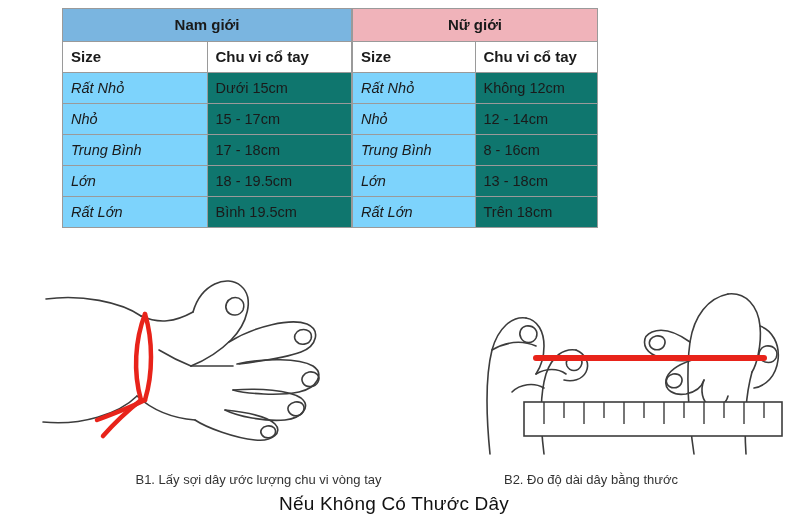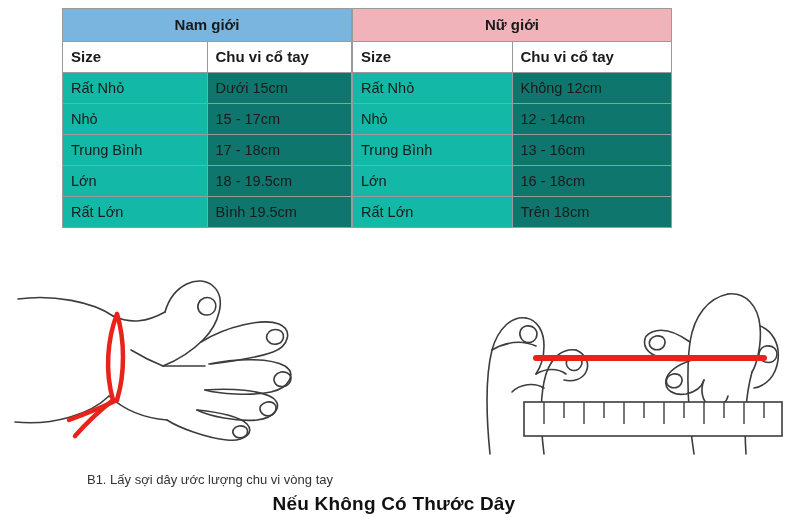--- a/index.html
+++ b/index.html
@@ -21,21 +21,21 @@
     justify-content: flex-start;
     padding: 8px 38px 0 62px;
     box-sizing: border-box;
   }
 
   table.size-table {
     border-collapse: collapse;
     table-layout: fixed;
   }
   table.size-table.male { width: 290px; }
-  table.size-table.female { width: 320px; border-radius: 20px; }
+  table.size-table.female { width: 246px; border-radius: 20px; }
 
   table.size-table th,
   table.size-table td {
     border: 1px solid #9a9a9a;
     font-size: 14.5px;
     font-weight: normal;
     text-align: left;
     padding: 5px 8px 6px 8px;
     height: 19px;
     vertical-align: middle;
@@ -50,53 +50,53 @@
   }
   .title-male { background: #7ab5e0; }
   .title-female { background: #f0b3ba; }
 
   .hdr-cell {
     background: #ffffff;
     font-weight: bold !important;
     font-size: 15px !important;
   }
 
-  .label-cell { background: #14b8a6; width: 133px; }
+  .label-cell { background: #7dd3fc; width: 133px; font-style: italic; }
   .value-cell { background: #0f766e; }
 
   
   .illus-row {
     position: relative;
     margin-top: 26px;
     height: 230px;
   }
   .illus {
     position: absolute;
     top: 0;
   }
-  .illus.left { left: 13px; width: 394px; }
+  .illus.left { left: 0; width: 394px; padding-left: 41px; }
   .illus.right { left: 394px; width: 394px; }
 
   .caption {
     position: absolute;
     top: 218px;
     width: 100%;
     text-align: center;
     font-size: 13px;
     color: #333;
   }
 
   .footer-note {
     position: absolute;
     bottom: 14px;
     left: 0;
     width: 100%;
     text-align: center;
     font-size: 19px;
-    font-weight: bold;
+    font-weight: normal;
     color: #111;
     letter-spacing: .2px;
   }
 </style>
 </head>
 <body>
 
 <div class="tables-row">
 
   <table class="size-table male">
@@ -143,25 +143,25 @@
     <tr>
       <td class="label-cell">Rất Nhỏ</td>
       <td class="value-cell">Không 12cm</td>
     </tr>
     <tr>
       <td class="label-cell">Nhỏ</td>
       <td class="value-cell">12 - 14cm</td>
     </tr>
     <tr>
       <td class="label-cell">Trung Bình</td>
-      <td class="value-cell">13 - 16cm</td>
+      <td class="value-cell">8 - 16cm</td>
     </tr>
     <tr>
       <td class="label-cell">Lớn</td>
-      <td class="value-cell">16 - 18cm</td>
+      <td class="value-cell">13 - 18cm</td>
     </tr>
     <tr>
       <td class="label-cell">Rất Lớn</td>
       <td class="value-cell">Trên 18cm</td>
     </tr>
   </tbody>
     </table>
 
 </div>
 
@@ -252,17 +252,18 @@
           <line x1="250" y1="148" x2="250" y2="164"></line>
           <line x1="270" y1="148" x2="270" y2="170"></line>
           <line x1="290" y1="148" x2="290" y2="164"></line>
           <line x1="310" y1="148" x2="310" y2="170"></line>
           <line x1="330" y1="148" x2="330" y2="164"></line>
           <line x1="350" y1="148" x2="350" y2="170"></line>
           <line x1="370" y1="148" x2="370" y2="164"></line>
         </g>
       </g>
     </svg>
+    <div class="caption">B2. Đo độ dài dây bằng thước</div>
   </div>
 
 </div>
 
 <div class="footer-note">Nếu Không Có Thước Dây</div>
 
 </body></html>

